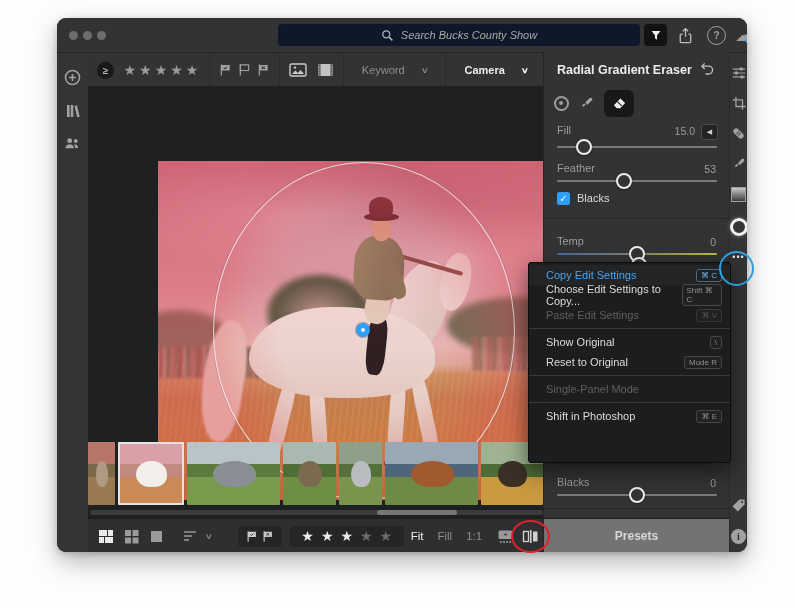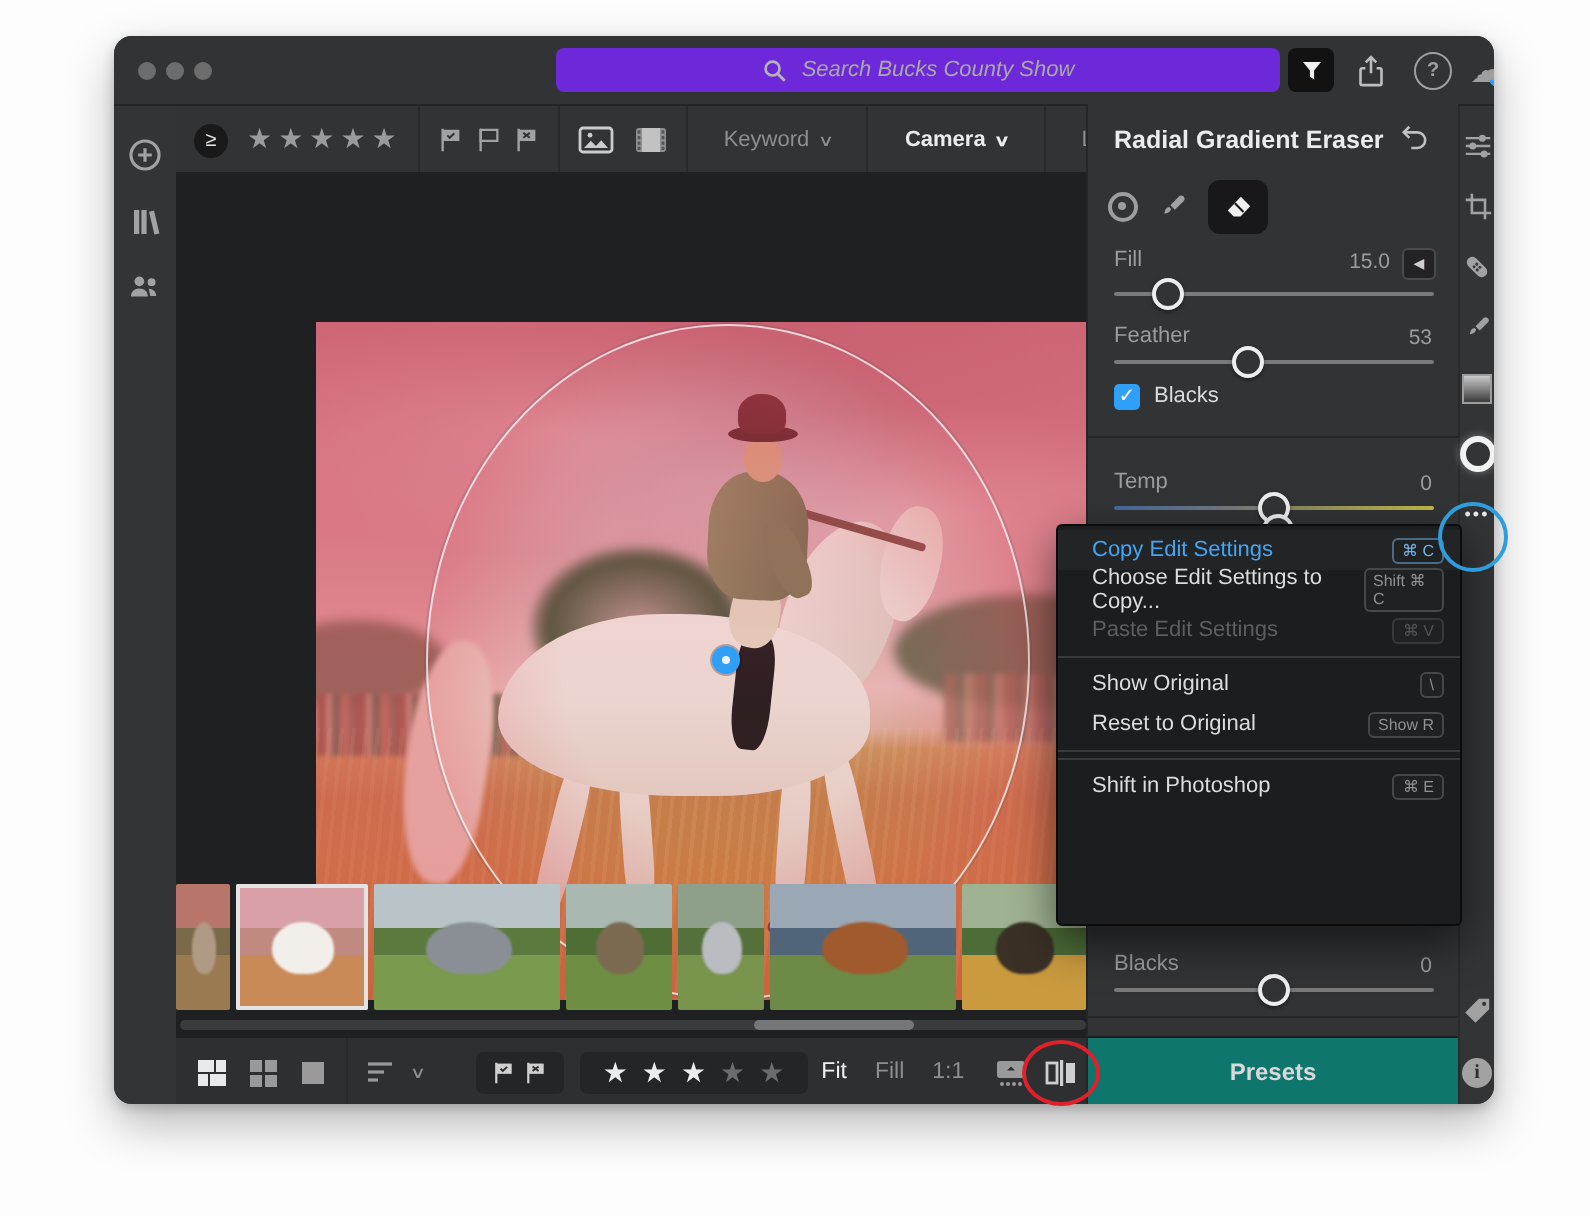--- a/index.html
+++ b/index.html
@@ -3,21 +3,21 @@
 <meta charset="utf-8">
 <style>
   html,body{margin:0;padding:0;background:#fff;}
   #stage{position:relative;width:795px;height:608px;background:#fdfdfd;overflow:hidden;
          font-family:"Liberation Sans",sans-serif;-webkit-font-smoothing:antialiased;}
   
   #appwin{position:absolute;left:57px;top:18px;width:690px;height:534px;background:#333436;
           border-radius:9px;box-shadow:0 10px 24px rgba(0,0,0,.28),0 2px 6px rgba(0,0,0,.18);overflow:hidden;}
   #titlebar{position:absolute;left:0;top:0;width:100%;height:34px;background:#323335;border-bottom:1px solid #242424;}
   .tdot{position:absolute;top:13px;width:9px;height:9px;border-radius:50%;background:#6d6d6d;}
-  #searchbox{position:absolute;left:221px;top:6px;width:362px;height:22px;background:#6d28d9;border-radius:4px;
+  #searchbox{position:absolute;left:221px;top:6px;width:362px;height:22px;background:#0f172a;border-radius:4px;
              display:flex;align-items:center;justify-content:center;gap:7px;color:#9a9a9a;}
   #searchbox .ph{font-style:italic;font-size:11px;color:#a9a9a9;}
   .tb-ic{position:absolute;top:6px;display:flex;align-items:center;justify-content:center;}
   #filterbox{left:587px;width:23px;height:22px;background:#121212;border-radius:4px;}
   #shareic{left:618px;width:20px;height:22px;}
   #helpic{left:650px;top:8px;width:17px;height:17px;border:1.5px solid #9f9f9f;border-radius:50%;
           color:#9f9f9f;font-size:10px;font-weight:bold;}
   #cloudic{left:676px;top:7px;width:22px;height:20px;color:#9f9f9f;font-size:18px;line-height:18px;}
   #cloudarc{position:absolute;right:-1px;bottom:1px;width:8px;height:8px;border:2px solid #2f9fe8;border-radius:50%;
             border-top-color:transparent;border-left-color:transparent;transform:rotate(20deg);}
@@ -29,21 +29,21 @@
   #rightrail .grow{flex:1;}
   
   #toptoolbar{position:absolute;left:31px;top:35px;width:457px;height:34px;background:#323335;
               display:flex;align-items:center;overflow:hidden;white-space:nowrap;}
   .vsep{width:1px;height:34px;background:#2a2a2b;margin:0 9px;flex:0 0 auto;}
   #ratingbadge{width:17px;height:17px;border-radius:50%;background:#191919;color:#e6e6e6;font-size:10px;
                display:flex;align-items:center;justify-content:center;margin:0 8px 0 9px;flex:0 0 auto;}
   .star{font-size:14px;color:#9b9b9b;margin:0 1.5px;flex:0 0 auto;}
   .star.filled{color:#ececec;}
   .star.empty{color:#6c6c6c;}
-  .dd{display:flex;align-items:center;gap:5px;color:#8e8e8e;font-size:11px;padding:0 9px;flex:0 0 auto;}
+  .dd{display:flex;align-items:center;gap:17px;color:#8e8e8e;font-size:11px;padding:0 9px;flex:0 0 auto;}
   .dd.active{color:#ececec;font-weight:bold;}
   .dd .chev{font-size:8px;transform:scaleX(1.4);}
   .ic{color:#a2a2a2;display:flex;align-items:center;justify-content:center;flex:0 0 auto;}
   .ic.bright{color:#d6d6d6;}
   
   #canvas{position:absolute;left:31px;top:68px;width:457px;height:432px;background:#1f2022;}
   #photo{position:absolute;left:70px;top:75px;width:413px;height:339px;overflow:hidden;background:#caa;}
   #photo>div{position:absolute;}
   .sky{inset:0;background:
     radial-gradient(60% 26% at 28% 16%,rgba(242,222,226,.55),transparent 70%),
@@ -113,21 +113,21 @@
   .donut::after{content:"";position:absolute;left:2.5px;top:2.5px;width:4px;height:4px;border-radius:50%;background:#9d9d9d;}
   .slider{position:absolute;left:13px;width:160px;height:2px;background:#7a7a7a;border-radius:1px;}
   .slider .sthumb{position:absolute;top:1px;width:12px;height:12px;border:2px solid #ededed;background:#323335;
                   border-radius:50%;transform:translate(-50%,-50%);box-shadow:0 1px 2px rgba(0,0,0,.4);}
   #tempslider{background:linear-gradient(90deg,#44699f,#7e7e72 45%,#87875f 55%,#c2b946);}
   .stepper{position:absolute;right:11px;top:72px;width:15px;height:14px;background:#232325;border:1px solid #4a4a4a;
            border-radius:3px;color:#cfcfcf;font-size:7px;display:flex;align-items:center;justify-content:center;}
   .checkbox{position:absolute;left:13px;top:140px;width:13px;height:13px;background:#2f9ff7;border-radius:2.5px;
             color:#fff;font-size:10px;line-height:13px;text-align:center;}
   .pdivider{position:absolute;left:0;width:100%;height:1px;background:#272727;}
-  #presetsbar{position:absolute;right:18px;top:500px;width:185px;height:34px;background:#0f766e;border-top:1px solid #1e1e1e;
+  #presetsbar{position:absolute;right:18px;top:500px;width:185px;height:34px;background:#737373;border-top:1px solid #1e1e1e;
               border-left:1px solid #262626;display:flex;align-items:center;justify-content:center;
               font-size:12px;font-weight:bold;color:#d9d9d9;}
   .halfthumb{position:absolute;width:12px;height:12px;border:2px solid #ededed;background:#323335;border-radius:50%;z-index:5;}
   
   #ctxmenu{position:absolute;left:471px;top:244px;width:203px;height:201px;background:#1c1d1e;border:1px solid #0c0c0c;
            border-radius:3px;box-shadow:0 8px 22px rgba(0,0,0,.55);z-index:20;box-sizing:border-box;padding-top:2px;}
   .mrow{height:20px;display:flex;align-items:center;justify-content:space-between;padding:0 8px 0 17px;
         font-size:11px;color:#dcdcdc;}
   .mrow.highlight{color:#42a5f5;background:#232425;}
   .mrow.disabled{color:#5e5e5e;}
@@ -543,23 +543,26 @@
           <span>Paste Edit Settings</span>
           <span class="kbd">⌘ V</span>
         </div>
         <div class="msep"></div>
         <div class="mrow">
           <span>Show Original</span>
           <span class="kbd">\</span>
         </div>
         <div class="mrow">
           <span>Reset to Original</span>
-          <span class="kbd">Show R</span>
+          <span class="kbd">Mode R</span>
         </div>
         <div class="msep"></div>
+        <div class="mrow disabled">
+          <span>Single-Panel Mode</span>
+        </div>
         <div class="msep"></div>
         <div class="mrow">
           <span>Shift in Photoshop</span>
           <span class="kbd">⌘ E</span>
         </div>
       </div>
 </div>
 
 <div class="annot" id="redcircle"></div>
 <div class="annot" id="bluecircle"></div>

